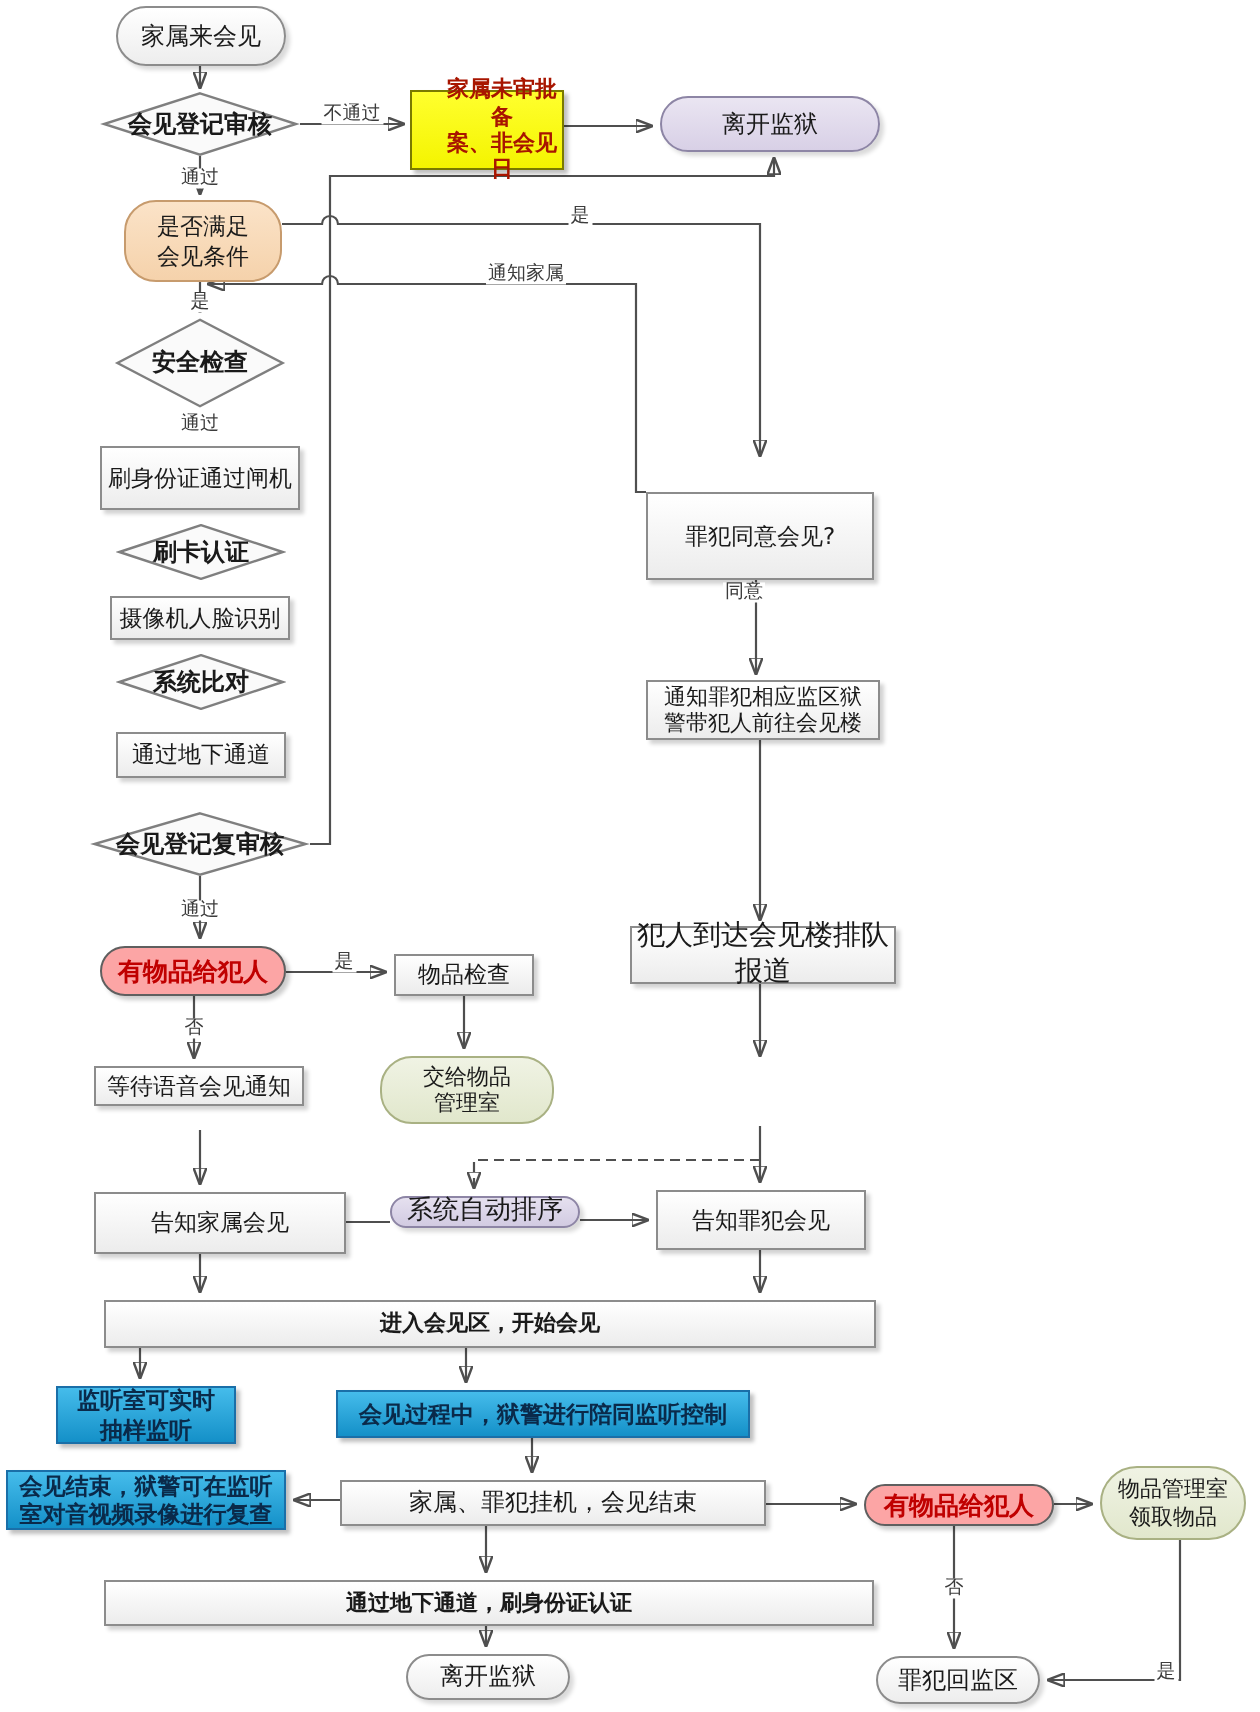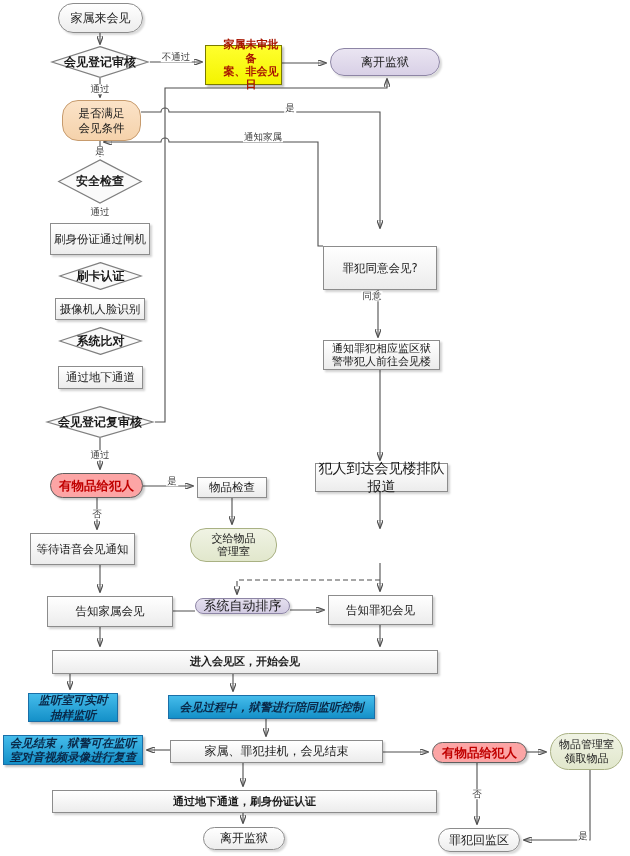--- a/index.html
+++ b/index.html
@@ -23,21 +23,21 @@
             border-radius:16px;font-size:11px;}
   .purple{background:linear-gradient(180deg,#e5e0ef,#d2cbe2);border:1px solid #8d85a5;
           font-size:13px;}
   .yellowrect{background:linear-gradient(180deg,#ffff2e,#f4f400);border:1px solid #7a7a00;
               box-shadow:2px 2px 2px rgba(0,0,0,.25);padding-left:15px;}
   .yellowrect .label{color:#a81500;font-weight:bold;font-size:11px;}
   .yellowpill{background:#fca5a5;border:1px solid #5f5f5f;border-radius:999px;
               box-shadow:2px 2px 2px rgba(0,0,0,.2);}
   .yellowpill .label{color:#c00000;font-weight:bold;font-size:12.5px;}
   .bluebox{background:linear-gradient(180deg,#45bceb,#1490c8);border:1px solid #1a6fa8;
-           box-shadow:2px 2px 2px rgba(0,0,0,.25);font-style:italic;}
+           box-shadow:2px 2px 2px rgba(0,0,0,.25);}
   .bluebox .label{color:#0a2a4a;font-weight:bold;font-size:11.5px;}
   .diamond{background:transparent;}
   .diamond svg.dshape{position:absolute;left:0;top:0;width:100%;height:100%;}
   .diamond svg.dshape polygon{fill:#fafafa;stroke:#7f7f7f;stroke-width:1.2;
            vector-effect:non-scaling-stroke;}
   .diamond .label{position:relative;font-weight:bold;font-size:12px;}
   .elabel{position:absolute;transform:translate(-50%,-50%);background:#ffffff;
           color:#3c3c3c;font-size:9.5px;line-height:1;padding:0 1px;white-space:nowrap;}
 </style>
 </head>
@@ -156,21 +156,21 @@
 
   <div class="node rectn" style="left:197px;top:477px;width:70px;height:21px">
     <span class="label">物品检查</span>
   </div>
 
   <div class="node greenish" style="left:190px;top:528px;width:87px;height:34px">
     <span class="label">交给物品
 管理室</span>
   </div>
 
-  <div class="node rectn" style="left:30px;top:533px;width:105px;height:32px">
+  <div class="node rectn" style="left:47px;top:533px;width:105px;height:20px">
     <span class="label">等待语音会见通知</span>
   </div>
 
   <div class="node rectn" style="left:47px;top:596px;width:126px;height:31px">
     <span class="label">告知家属会见</span>
   </div>
 
   <div class="node stadium purple" style="left:195px;top:598px;width:95px;height:16px">
     <span class="label">系统自动排序</span>
   </div>

